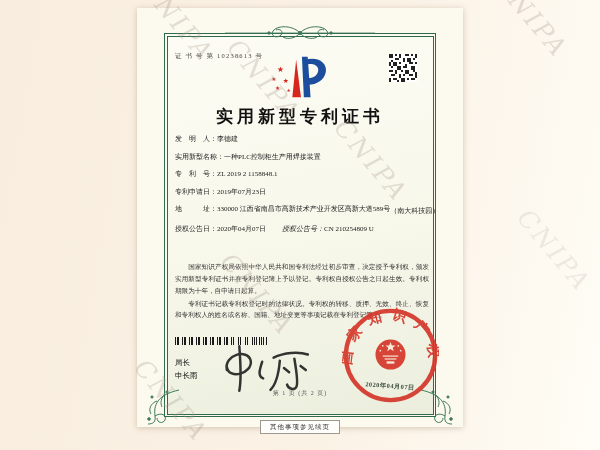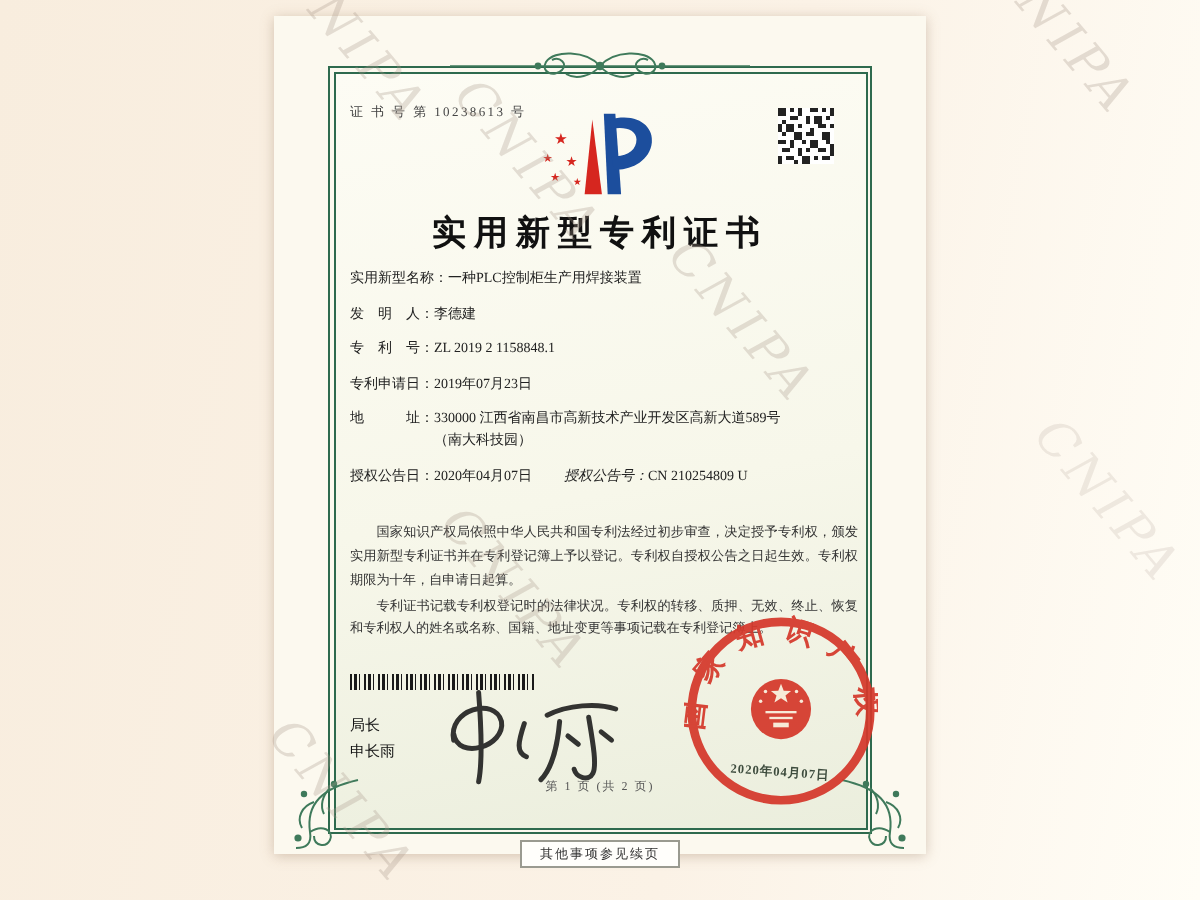--- a/index.html
+++ b/index.html
@@ -21,21 +21,21 @@
   .orn-br{right:6px;top:378px;transform:scaleX(-1);}
   .abs{position:absolute;z-index:5;}
   .cert-no{left:38px;top:44px;font-size:6.5px;letter-spacing:1.2px;color:#444;}
   .qr{left:252px;top:46px;width:28px;height:28px;background:#fff;}
   .logo{left:50%;top:45px;transform:translateX(-50%);width:58px;height:48px;}
   .title{left:0;right:0;top:97px;text-align:center;font-size:17px;font-weight:bold;
          letter-spacing:4px;color:#111;}
   .fields{left:38px;top:127px;width:254px;font-size:7px;color:#222;}
   .frow{display:flex;margin-bottom:8.5px;line-height:9px;white-space:nowrap;}
   .frow .lab{flex:none;}
-  .addr-col{display:flex;flex-direction:column;}
+  .addr-col{display:flex;}
   .addr-col .l2{margin-top:2px;}
   .pair2{margin-left:16px;font-style:italic;}
   .paras{left:38px;top:253px;width:254px;font-size:6.6px;line-height:1.8;text-align:justify;color:#333;}
   .paras p{margin:0 0 1px 0;text-indent:2em;}
   .barcode{left:38px;top:329px;width:92px;height:8px;
      background:repeating-linear-gradient(90deg,#1a1a1a 0 1px,transparent 1px 2px,
        #1a1a1a 2px 3.5px,transparent 3.5px 4.5px,#1a1a1a 4.5px 5px,transparent 5px 7px);}
   .director{left:38px;top:348px;font-size:7.5px;line-height:13px;color:#111;}
   .sig{left:82px;top:333px;width:105px;height:54px;z-index:6;}
   .seal{left:205px;top:299px;width:97px;height:97px;z-index:7;opacity:.93;}
@@ -160,26 +160,26 @@
       <g fill="#1c4e9d">
         <polygon points="32,4 38,4 41,46 34,46"></polygon>
         <path d="M35,7 C50,3 58,11 57,19 C56,29 45,34 37,33 L36,26 C44,27 49,23 49,17.5 C49,12 42,10.5 36,12 Z"></path>
       </g>
     </svg>
 
     <div class="abs title">实用新型专利证书</div>
 
     <div class="abs fields">
       <div class="frow">
+        <span class="lab">发　明　人：</span>
+        <span>李德建</span>
+      </div>
+      <div class="frow">
         <span class="lab">实用新型名称：</span>
         <span>一种PLC控制柜生产用焊接装置</span>
-      </div>
-      <div class="frow">
-        <span class="lab">发　明　人：</span>
-        <span>李德建</span>
       </div>
       <div class="frow">
         <span class="lab">专　利　号：</span>
         <span>ZL 2019 2 1158848.1</span>
       </div>
       <div class="frow">
         <span class="lab">专利申请日：</span>
         <span>2019年07月23日</span>
       </div>
       <div class="frow">

